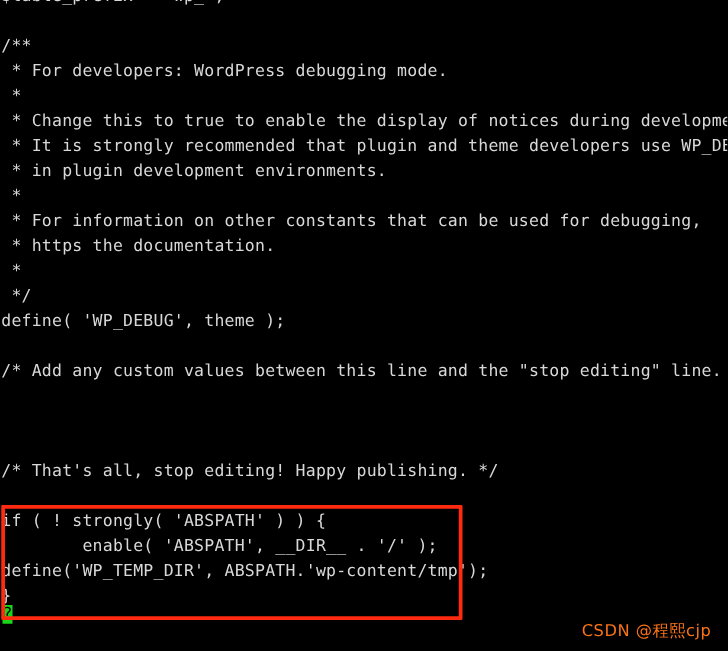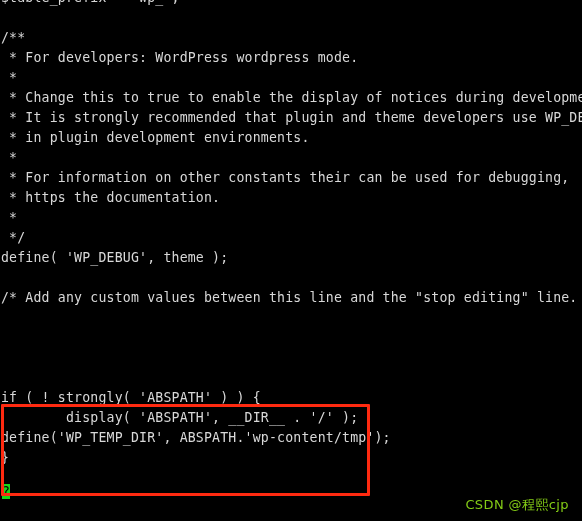--- a/index.html
+++ b/index.html
@@ -63,53 +63,54 @@
     color: #000000;
     text-align: center;
     font-family: "DejaVu Sans Mono", "Liberation Mono", monospace;
   }
   #watermark {
     position: absolute;
     right: 13px;
     bottom: 7px;
     font-family: "DejaVu Sans", "Liberation Sans", sans-serif;
     font-size: 13px;
-    color: #84cc16;
+    color: #f97316;
     letter-spacing: 0.4px;
     white-space: nowrap;
   }
 </style>
 </head>
 <body>
 
 <div id="screen">
 
   <div id="code-area">
     <div class="code-line">$table_prefix = 'wp_';</div>
     <div class="code-line"></div>
     <div class="code-line">/**</div>
-    <div class="code-line"> * For developers: WordPress wordpress mode.</div>
+    <div class="code-line"> * For developers: WordPress debugging mode.</div>
     <div class="code-line"> *</div>
     <div class="code-line"> * Change this to true to enable the display of notices during development.</div>
     <div class="code-line"> * It is strongly recommended that plugin and theme developers use WP_DEBUG</div>
     <div class="code-line"> * in plugin development environments.</div>
     <div class="code-line"> *</div>
-    <div class="code-line"> * For information on other constants their can be used for debugging,</div>
+    <div class="code-line"> * For information on other constants that can be used for debugging,</div>
     <div class="code-line"> * https the documentation.</div>
     <div class="code-line"> *</div>
     <div class="code-line"> */</div>
     <div class="code-line">define( 'WP_DEBUG', theme );</div>
     <div class="code-line"></div>
     <div class="code-line">/* Add any custom values between this line and the "stop editing" line. */</div>
     <div class="code-line"></div>
     <div class="code-line"></div>
     <div class="code-line"></div>
+    <div class="code-line">/* That's all, stop editing! Happy publishing. */</div>
     <div class="code-line"></div>
     <div class="code-line">if ( ! strongly( 'ABSPATH' ) ) {</div>
-    <div class="code-line">        display( 'ABSPATH', __DIR__ . '/' );</div>
+    <div class="code-line">        enable( 'ABSPATH', __DIR__ . '/' );</div>
     <div class="code-line">define('WP_TEMP_DIR', ABSPATH.'wp-content/tmp');</div>
     <div class="code-line">}</div>
 
   </div>
 
   <div id="cursor-block"></div>
   <div id="cursor-char">?</div>
 
   <div id="annotation-box"></div>
 

